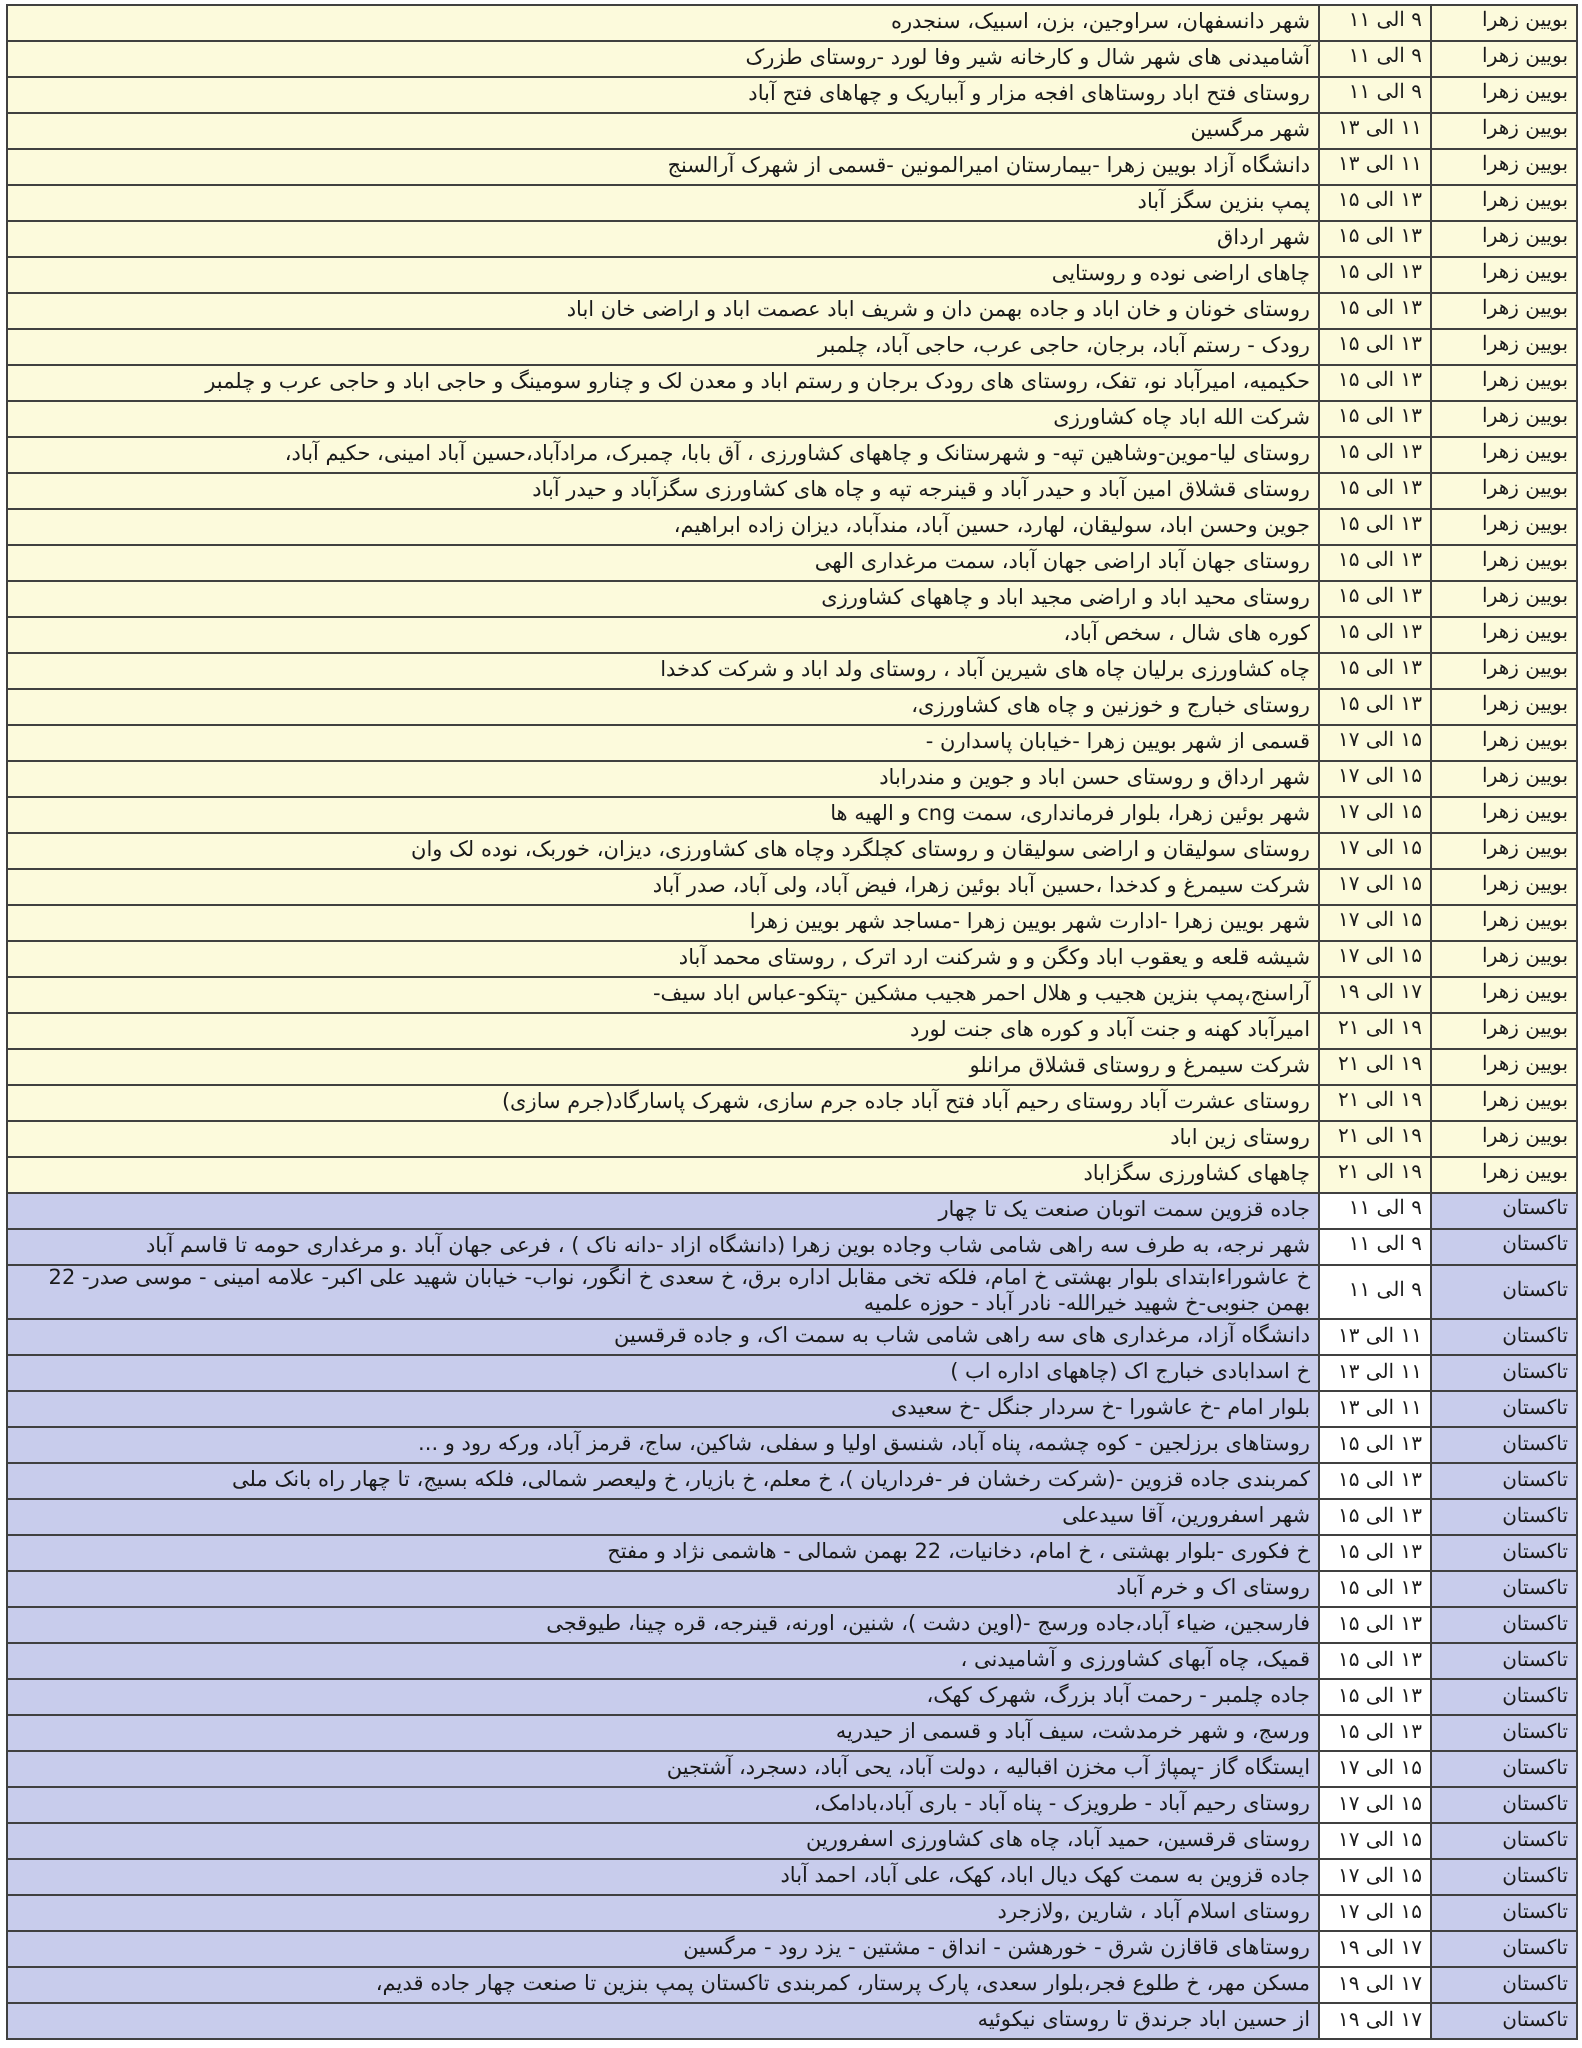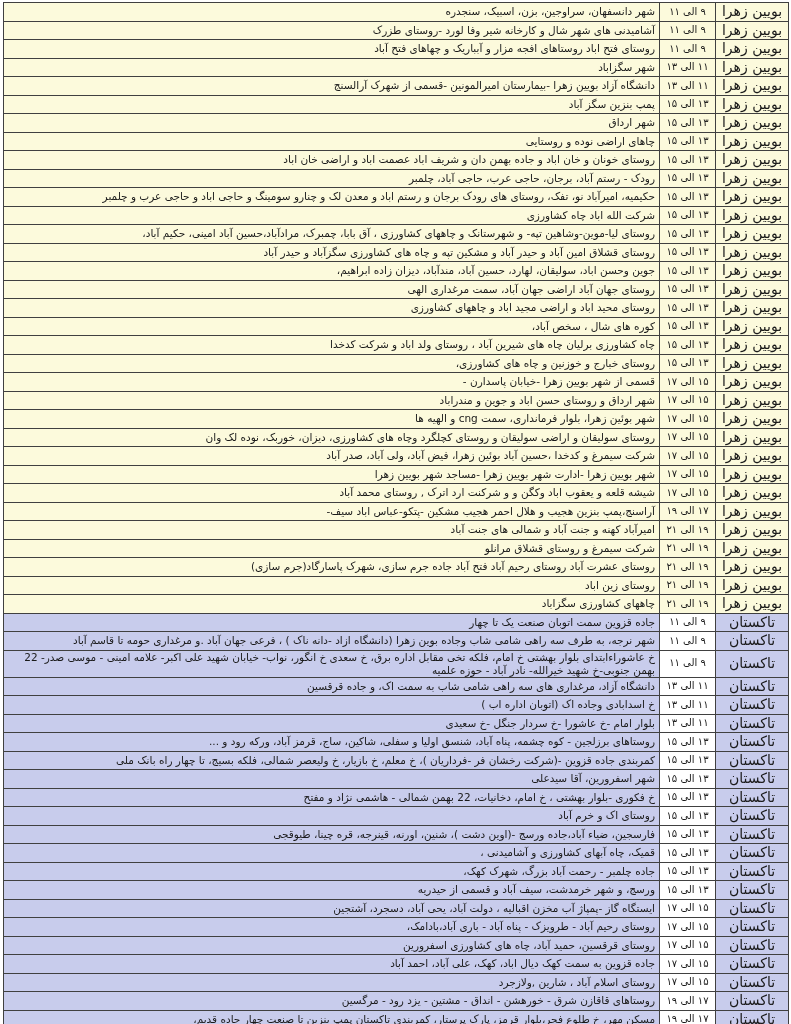--- a/index.html
+++ b/index.html
@@ -20,25 +20,24 @@
     font-size:10.5px;
     line-height:1.25;
     height:17px;
     padding:0 4px;
     vertical-align:middle;
     overflow:hidden;
   }
   col.c-region{width:73px;}
   col.c-time{width:56px;}
   td.region{
-    text-align:center;
-    font-size:14px;
+    font-size:10px;
   }
   td.time{
-    text-align:center;
+    text-align:right;
     direction:rtl;
     font-size:10px;
   }
   td.desc{
   }
   tr.buin td{background:var(--buin-bg,#FCFADC);}
   tr.tak td{background:var(--tak-bg,#C8CCEC);}
   tr.tak td.time{background:var(--tak-time-bg,#FFFFFF);}
 </style>
 </head>
@@ -63,21 +62,21 @@
     <td class="desc">آشامیدنی های شهر شال و کارخانه شیر وفا لورد -روستای طزرک</td>
   </tr>
         <tr class="buin">
     <td class="region">بویین زهرا</td>
     <td class="time">۹ الی ۱۱</td>
     <td class="desc">روستای فتح اباد روستاهای افجه مزار و آبباریک و چهاهای فتح آباد</td>
   </tr>
         <tr class="buin">
     <td class="region">بویین زهرا</td>
     <td class="time">۱۱ الی ۱۳</td>
-    <td class="desc">شهر سگزاباد</td>
+    <td class="desc">شهر مرگسین</td>
   </tr>
         <tr class="buin">
     <td class="region">بویین زهرا</td>
     <td class="time">۱۱ الی ۱۳</td>
     <td class="desc">دانشگاه آزاد بویین زهرا -بیمارستان امیرالمونین -قسمی از شهرک آرالسنج</td>
   </tr>
         <tr class="buin">
     <td class="region">بویین زهرا</td>
     <td class="time">۱۳ الی ۱۵</td>
     <td class="desc">پمپ بنزین سگز آباد</td>
@@ -113,21 +112,21 @@
     <td class="desc">شرکت الله اباد چاه کشاورزی</td>
   </tr>
         <tr class="buin">
     <td class="region">بویین زهرا</td>
     <td class="time">۱۳ الی ۱۵</td>
     <td class="desc">روستای لیا-موین-وشاهین تپه- و شهرستانک و چاههای کشاورزی ، آق بابا، چمبرک، مرادآباد،حسین آباد امینی، حکیم آباد،</td>
   </tr>
         <tr class="buin">
     <td class="region">بویین زهرا</td>
     <td class="time">۱۳ الی ۱۵</td>
-    <td class="desc">روستای قشلاق امین آباد و حیدر آباد و مشکین تپه و چاه های کشاورزی سگزآباد و حیدر آباد</td>
+    <td class="desc">روستای قشلاق امین آباد و حیدر آباد و قینرجه تپه و چاه های کشاورزی سگزآباد و حیدر آباد</td>
   </tr>
         <tr class="buin">
     <td class="region">بویین زهرا</td>
     <td class="time">۱۳ الی ۱۵</td>
     <td class="desc">جوین وحسن اباد، سولیقان، لهارد، حسین آباد، مندآباد، دیزان زاده ابراهیم،</td>
   </tr>
         <tr class="buin">
     <td class="region">بویین زهرا</td>
     <td class="time">۱۳ الی ۱۵</td>
     <td class="desc">روستای جهان آباد اراضی جهان آباد، سمت مرغداری الهی</td>
@@ -188,21 +187,21 @@
     <td class="desc">شیشه قلعه و یعقوب اباد وکگن و و شرکنت ارد اترک , روستای محمد آباد</td>
   </tr>
         <tr class="buin">
     <td class="region">بویین زهرا</td>
     <td class="time">۱۷ الی ۱۹</td>
     <td class="desc">آراسنج،پمپ بنزین هجیب و هلال احمر هجیب مشکین -پتکو-عباس اباد سیف-</td>
   </tr>
         <tr class="buin">
     <td class="region">بویین زهرا</td>
     <td class="time">۱۹ الی ۲۱</td>
-    <td class="desc">امیرآباد کهنه و جنت آباد و شمالی های جنت آباد</td>
+    <td class="desc">امیرآباد کهنه و جنت آباد و کوره های جنت لورد</td>
   </tr>
         <tr class="buin">
     <td class="region">بویین زهرا</td>
     <td class="time">۱۹ الی ۲۱</td>
     <td class="desc">شرکت سیمرغ و روستای قشلاق مرانلو</td>
   </tr>
         <tr class="buin">
     <td class="region">بویین زهرا</td>
     <td class="time">۱۹ الی ۲۱</td>
     <td class="desc">روستای عشرت آباد روستای رحیم آباد فتح آباد جاده جرم سازی،  شهرک پاسارگاد(جرم سازی)</td>
@@ -233,21 +232,21 @@
     <td class="desc">خ عاشوراءابتدای بلوار بهشتی خ امام، فلکه تخی مقابل اداره برق،  خ سعدی خ انگور، نواب- خیابان شهید علی اکبر- علامه امینی - موسی صدر- 22 بهمن جنوبی-خ شهید خیرالله- نادر آباد - حوزه علمیه</td>
   </tr>
         <tr class="tak">
     <td class="region">تاکستان</td>
     <td class="time">۱۱ الی ۱۳</td>
     <td class="desc">دانشگاه آزاد، مرغداری های سه راهی شامی شاب به سمت اک، و جاده قرقسین</td>
   </tr>
         <tr class="tak">
     <td class="region">تاکستان</td>
     <td class="time">۱۱ الی ۱۳</td>
-    <td class="desc">خ اسدابادی وجاده اک (اتوبان اداره اب )</td>
+    <td class="desc">خ اسدابادی خبارج اک (چاههای اداره اب )</td>
   </tr>
         <tr class="tak">
     <td class="region">تاکستان</td>
     <td class="time">۱۱ الی ۱۳</td>
     <td class="desc">بلوار امام -خ عاشورا -خ سردار جنگل -خ سعیدی</td>
   </tr>
         <tr class="tak">
     <td class="region">تاکستان</td>
     <td class="time">۱۳ الی ۱۵</td>
     <td class="desc">روستاهای برزلجین - کوه چشمه، پناه آباد، شنسق اولیا و سفلی، شاکین، ساج، قرمز آباد، ورکه رود و ...</td>
@@ -318,21 +317,21 @@
     <td class="desc">روستای  اسلام آباد ، شارین ,ولازجرد</td>
   </tr>
         <tr class="tak">
     <td class="region">تاکستان</td>
     <td class="time">۱۷ الی ۱۹</td>
     <td class="desc">روستاهای قاقازن شرق - خورهشن - انداق - مشتین - یزد رود - مرگسین</td>
   </tr>
         <tr class="tak">
     <td class="region">تاکستان</td>
     <td class="time">۱۷ الی ۱۹</td>
-    <td class="desc">مسکن مهر، خ طلوع فجر،بلوار قرمز، پارک پرستار، کمربندی تاکستان  پمپ بنزین تا صنعت چهار جاده قدیم،</td>
+    <td class="desc">مسکن مهر، خ طلوع فجر،بلوار سعدی، پارک پرستار، کمربندی تاکستان  پمپ بنزین تا صنعت چهار جاده قدیم،</td>
   </tr>
         <tr class="tak">
     <td class="region">تاکستان</td>
     <td class="time">۱۷ الی ۱۹</td>
     <td class="desc">از حسین اباد جرندق تا روستای نیکوئیه</td>
   </tr>
       </tbody>
   </table>
 </div>
 

